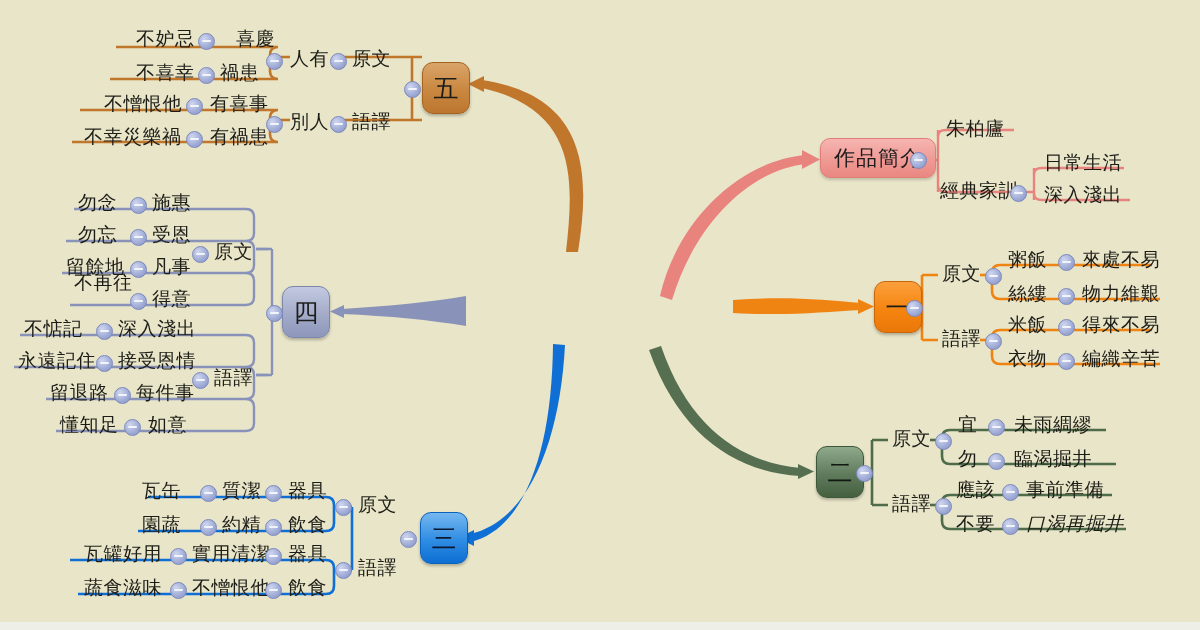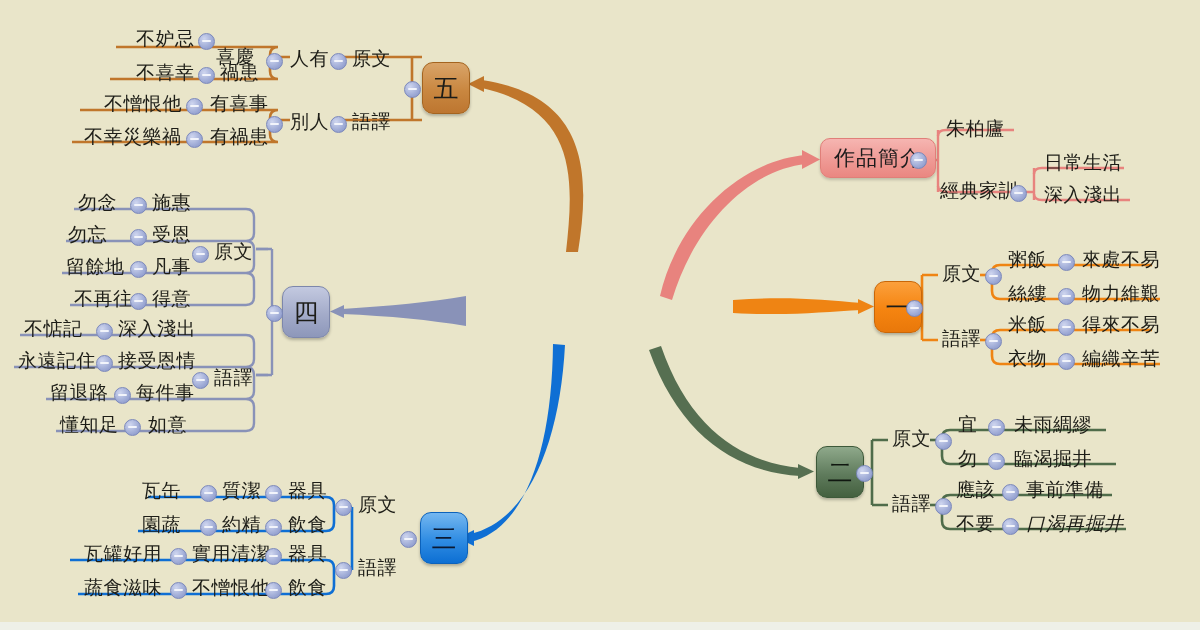--- a/index.html
+++ b/index.html
@@ -199,27 +199,27 @@
 
   <div class="node numbox n4" style="left:282px;top:286px;">
     <span>四</span>
   </div>
   <span class="minus" style="left:266px;top:305px;"></span>
   <div class="lbl" style="left:214px;top:239px;">原文</div>
   <span class="minus" style="left:192px;top:246px;"></span>
   <div class="lbl" style="left:78px;top:190px;">勿念</div>
   <span class="minus" style="left:130px;top:197px;"></span>
   <div class="lbl" style="left:152px;top:190px;">施惠</div>
-  <div class="lbl" style="left:68px;top:222px;">勿忘</div>
+  <div class="lbl" style="left:78px;top:222px;">勿忘</div>
   <span class="minus" style="left:130px;top:229px;"></span>
   <div class="lbl" style="left:152px;top:222px;">受恩</div>
   <div class="lbl" style="left:66px;top:254px;">留餘地</div>
   <span class="minus" style="left:130px;top:261px;"></span>
   <div class="lbl" style="left:152px;top:254px;">凡事</div>
-  <div class="lbl" style="left:74px;top:286px;">不再往</div>
+  <div class="lbl" style="left:74px;top:270px;">不再往</div>
   <span class="minus" style="left:130px;top:293px;"></span>
   <div class="lbl" style="left:152px;top:286px;">得意</div>
   <div class="lbl" style="left:214px;top:365px;">語譯</div>
   <span class="minus" style="left:192px;top:372px;"></span>
   <div class="lbl" style="left:24px;top:316px;">不惦記</div>
   <span class="minus" style="left:96px;top:323px;"></span>
   <div class="lbl" style="left:118px;top:316px;">深入淺出</div>
   <div class="lbl" style="left:18px;top:348px;">永遠記住</div>
   <span class="minus" style="left:96px;top:355px;"></span>
   <div class="lbl" style="left:118px;top:348px;">接受恩情</div>
@@ -233,21 +233,21 @@
   <div class="node numbox n5" style="left:422px;top:62px;">
     <span>五</span>
   </div>
   <span class="minus" style="left:404px;top:81px;"></span>
   <div class="lbl" style="left:352px;top:46px;">原文</div>
   <span class="minus" style="left:330px;top:53px;"></span>
   <div class="lbl" style="left:290px;top:46px;">人有</div>
   <span class="minus" style="left:266px;top:53px;"></span>
   <div class="lbl" style="left:136px;top:26px;">不妒忌</div>
   <span class="minus" style="left:198px;top:33px;"></span>
-  <div class="lbl" style="left:216px;top:26px;margin-top:18px;">喜慶</div>
+  <div class="lbl" style="left:236px;top:26px;">喜慶</div>
   <div class="lbl" style="left:136px;top:60px;">不喜幸</div>
   <span class="minus" style="left:198px;top:67px;"></span>
   <div class="lbl" style="left:220px;top:60px;">禍患</div>
   <div class="lbl" style="left:352px;top:109px;">語譯</div>
   <span class="minus" style="left:330px;top:116px;"></span>
   <div class="lbl" style="left:290px;top:109px;">別人</div>
   <span class="minus" style="left:266px;top:116px;"></span>
   <div class="lbl" style="left:104px;top:91px;">不憎恨他</div>
   <span class="minus" style="left:186px;top:98px;"></span>
   <div class="lbl" style="left:210px;top:91px;">有喜事</div>

